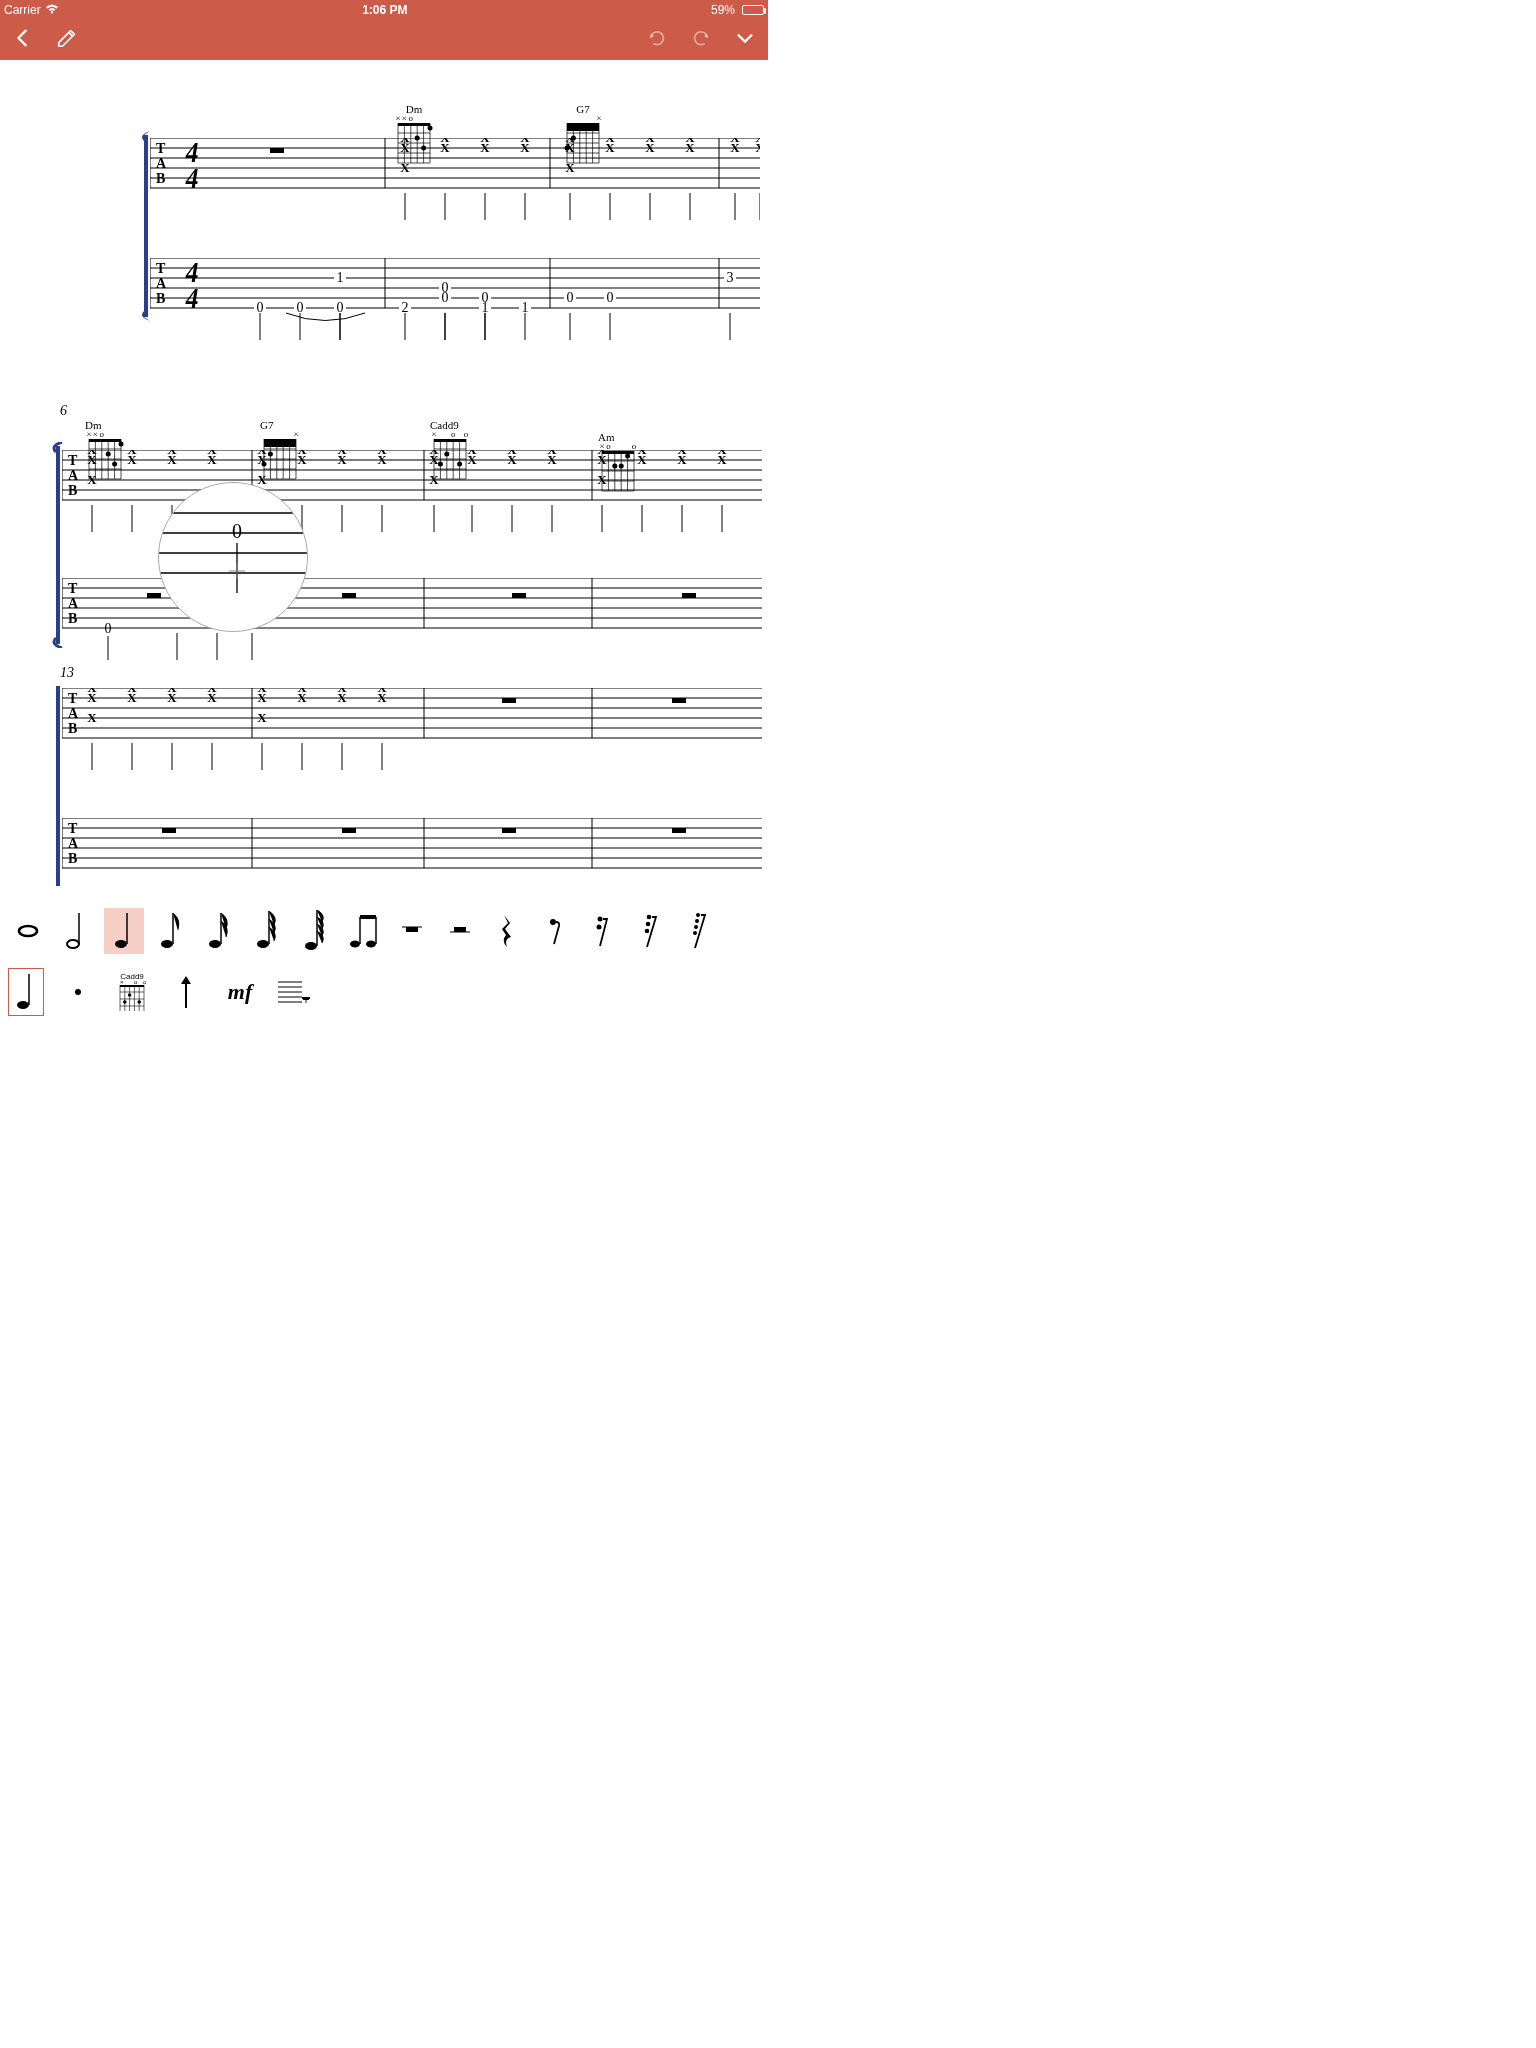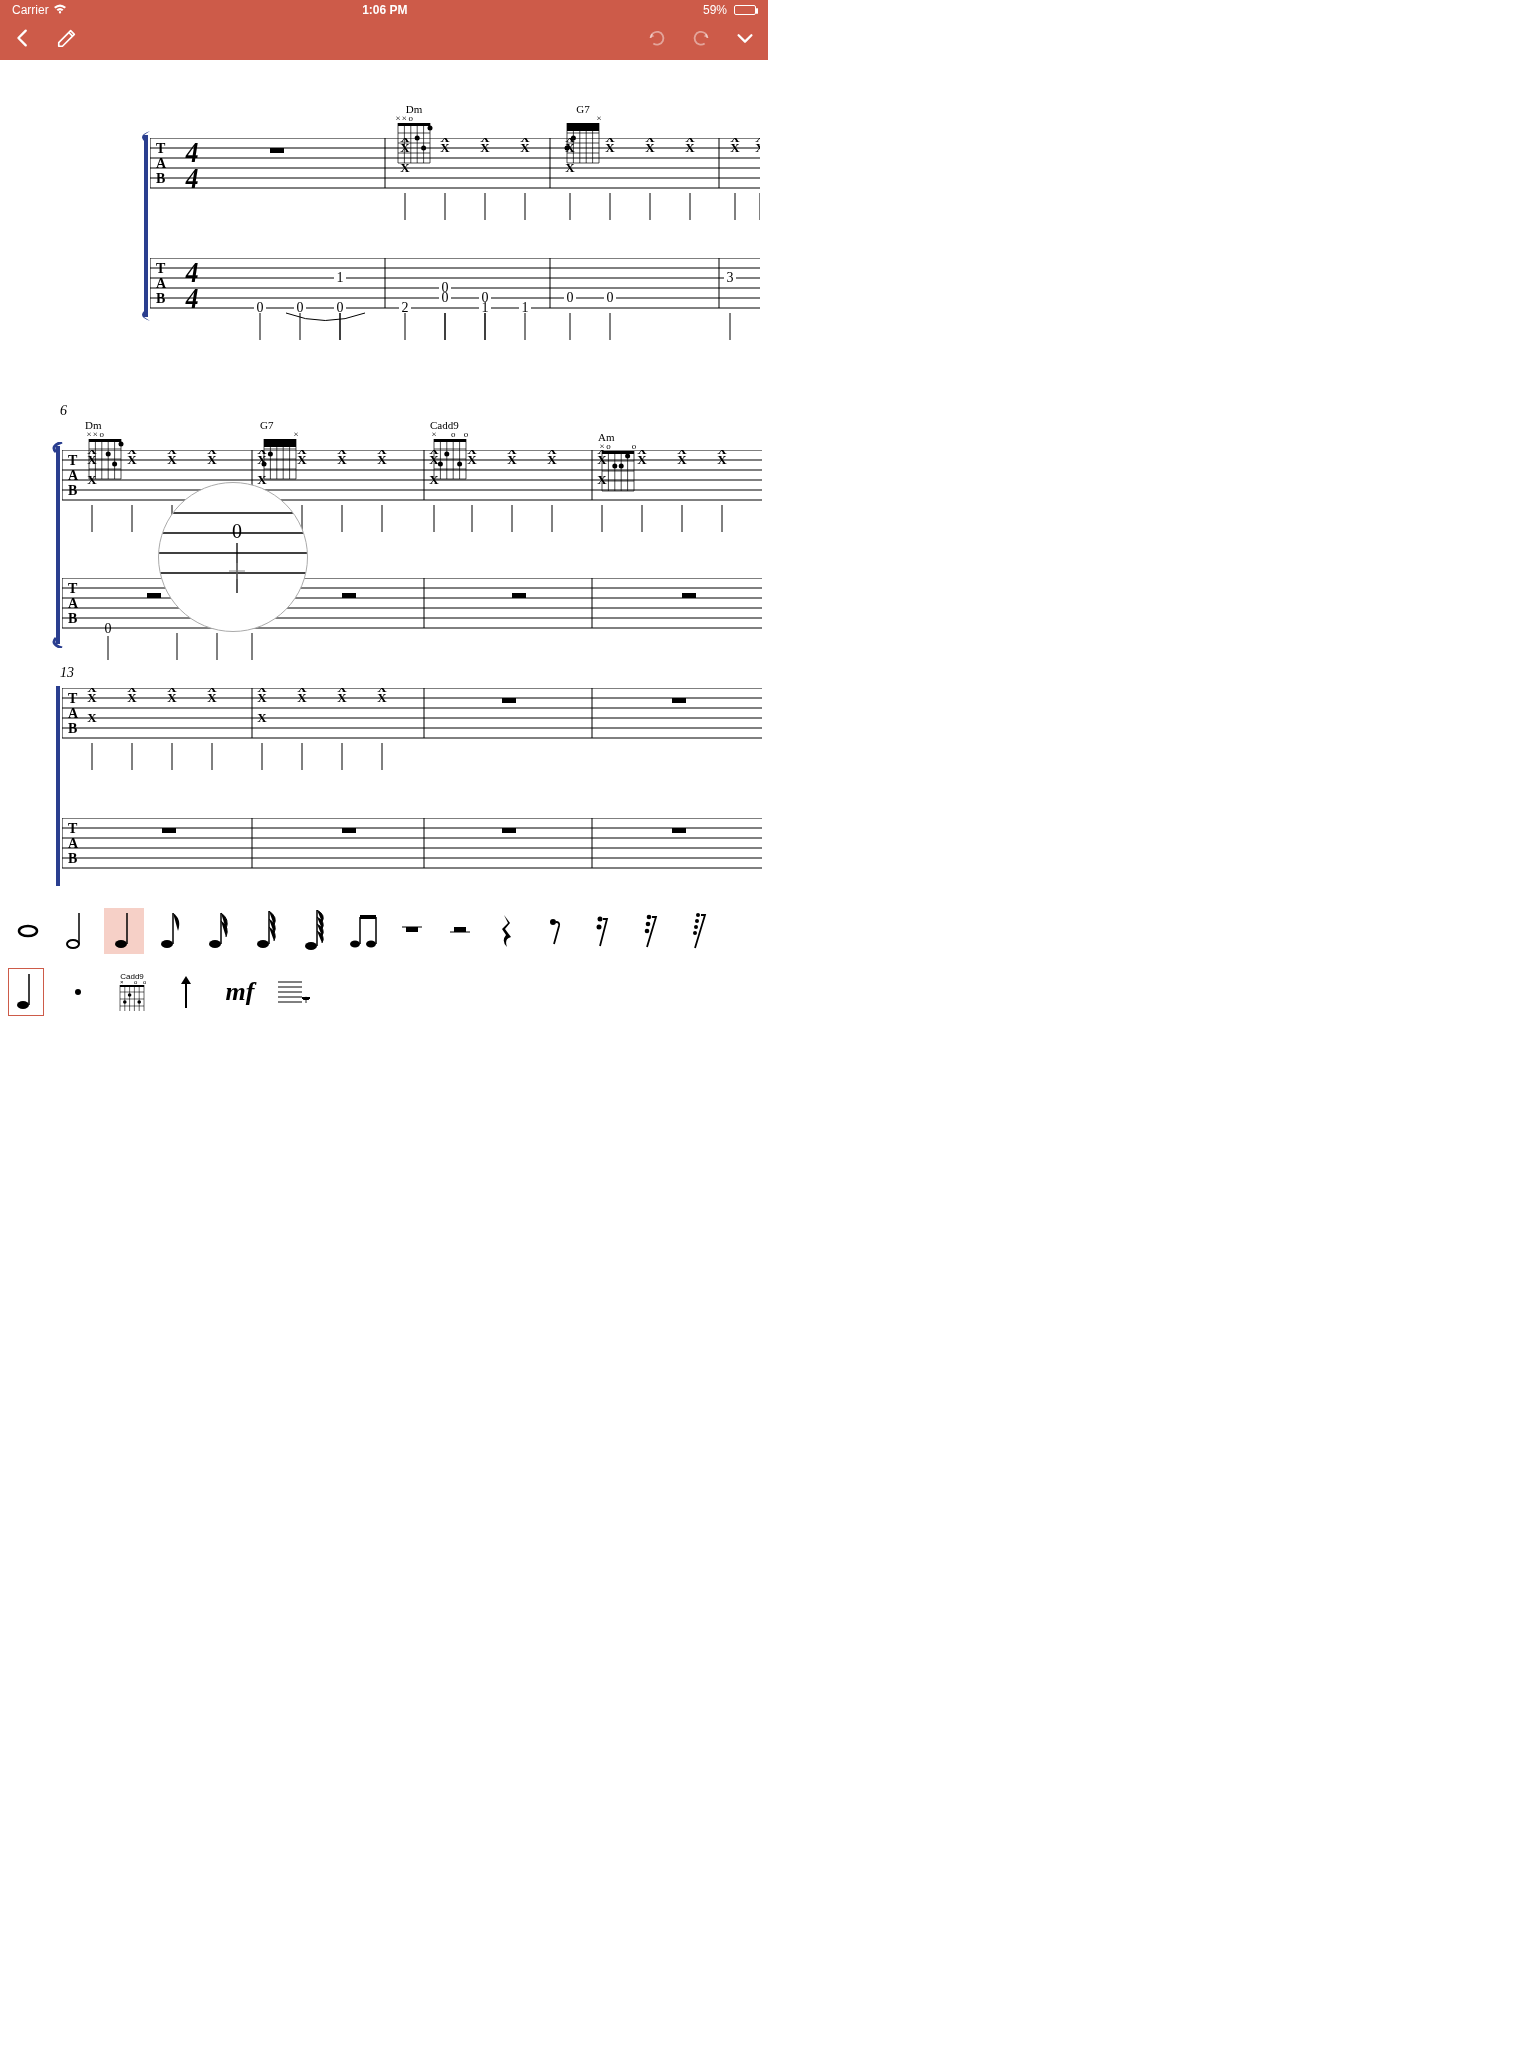--- a/index.html
+++ b/index.html
@@ -1,18 +1,18 @@
 <!DOCTYPE html>
 <html><head>
 <meta charset="utf-8">
 <style>
  * { box-sizing: border-box; margin:0; padding:0; }
  body { font-family: -apple-system, Helvetica, Arial, sans-serif; background:#fff; width:768px; height:1024px; overflow:hidden; position:relative;}
  
- .status { height:20px; background:#cd5b49; color:#fff; display:flex; align-items:center; justify-content:space-between; padding:0 12px; font-size:12px; }
+ .status { height:20px; background:#cd5b49; color:#fff; display:flex; align-items:center; justify-content:space-between; padding:0 4px; font-size:12px; }
  .status .left, .status .right { display:flex; align-items:center; gap:4px;}
  .battery { width:22px; height:10px; border:1px solid #fff; border-radius:2px; position:relative; margin-left:3px;}
  .battery::after{content:'';position:absolute;right:-3px;top:2px;width:2px;height:6px;background:#fff;border-radius:1px;}
  .battery .fill{background:#fff;height:100%;width:100%;}
  
  .toolbar { height:40px; background:#cd5b49; display:flex; align-items:center; justify-content:space-between; padding:0 12px;}
  .toolbar .grp { display:flex; gap:22px; align-items:center;}
  .toolbar svg { width:22px; height:22px; }
  .ico { color:#fff; }
  .ico-dim { color:rgba(255,255,255,0.45); }
@@ -29,21 +29,21 @@
  
  .mag { position:absolute; width:150px; height:150px; border:1px solid #aaa; border-radius:50%; background:#fff; overflow:hidden;}
  
  .palette { position:absolute; bottom:0; left:0; right:0; height:122px; background:#fff; }
  .pal-row { display:flex; align-items:center; height:58px; padding:0 8px; gap:8px;}
  .pal-row2 { display:flex; align-items:center; height:64px; padding:0 8px; gap:14px;}
  .pal-item { width:40px; height:46px; display:flex; align-items:center; justify-content:center; position:relative;}
  .pal-item.sel { background:#f6d0c7; }
  .pal-box { width:36px; height:48px; border:1.5px solid #cd5b49; display:flex; align-items:center; justify-content:center;}
  .mini-chord { font-size:8px; text-align:center;}
- .dyn { font-family:'Times New Roman',serif; font-style:italic; font-weight:bold; font-size:26px;}
+ .dyn { font-family:'Times New Roman',serif; font-style:italic; font-weight:bold; font-size:22px;}
  
  .cdiag { position:absolute; }
  .cdiag .nut { fill:#000;}
  .cdiag .str { stroke:#000; stroke-width:0.7;}
  .cdiag .fret { stroke:#000; stroke-width:0.7;}
  .cdiag .dot { fill:#000;}
  .cdiag .oxt { font-size:9px; font-family:'Times New Roman',serif; text-anchor:middle;}
  
  .bracket { position:absolute; }
 </style>

